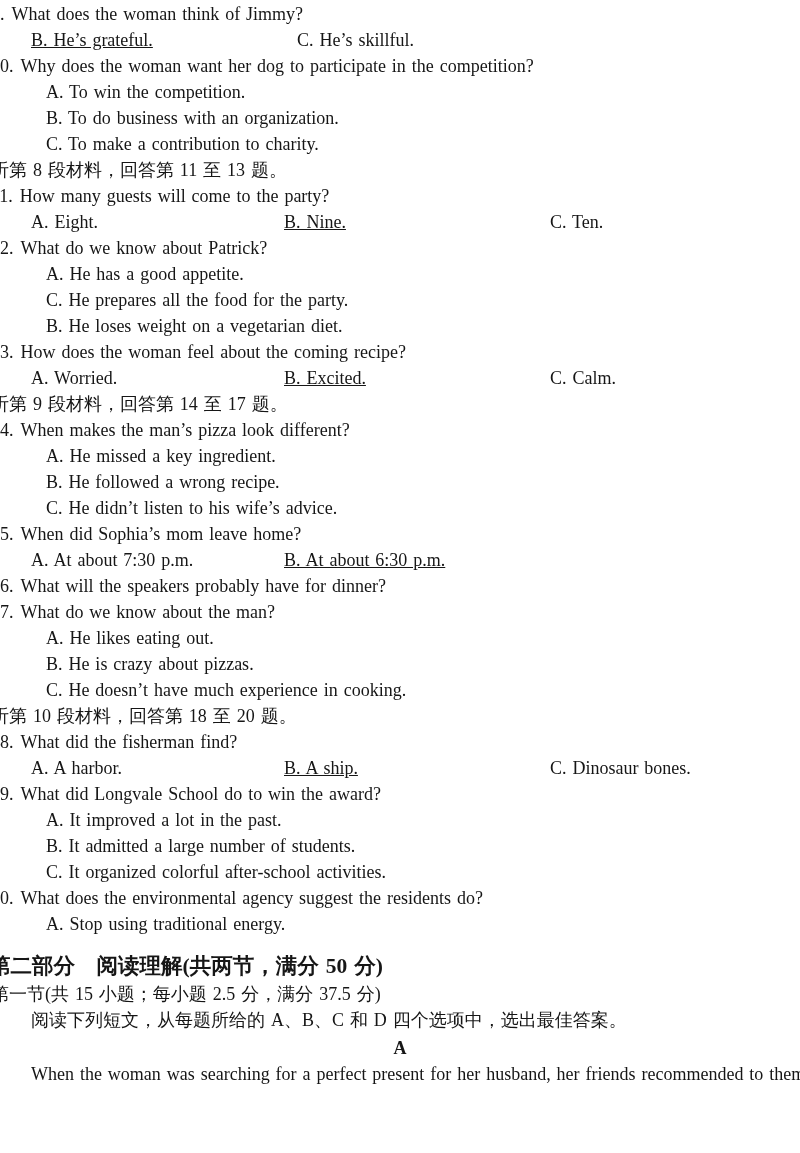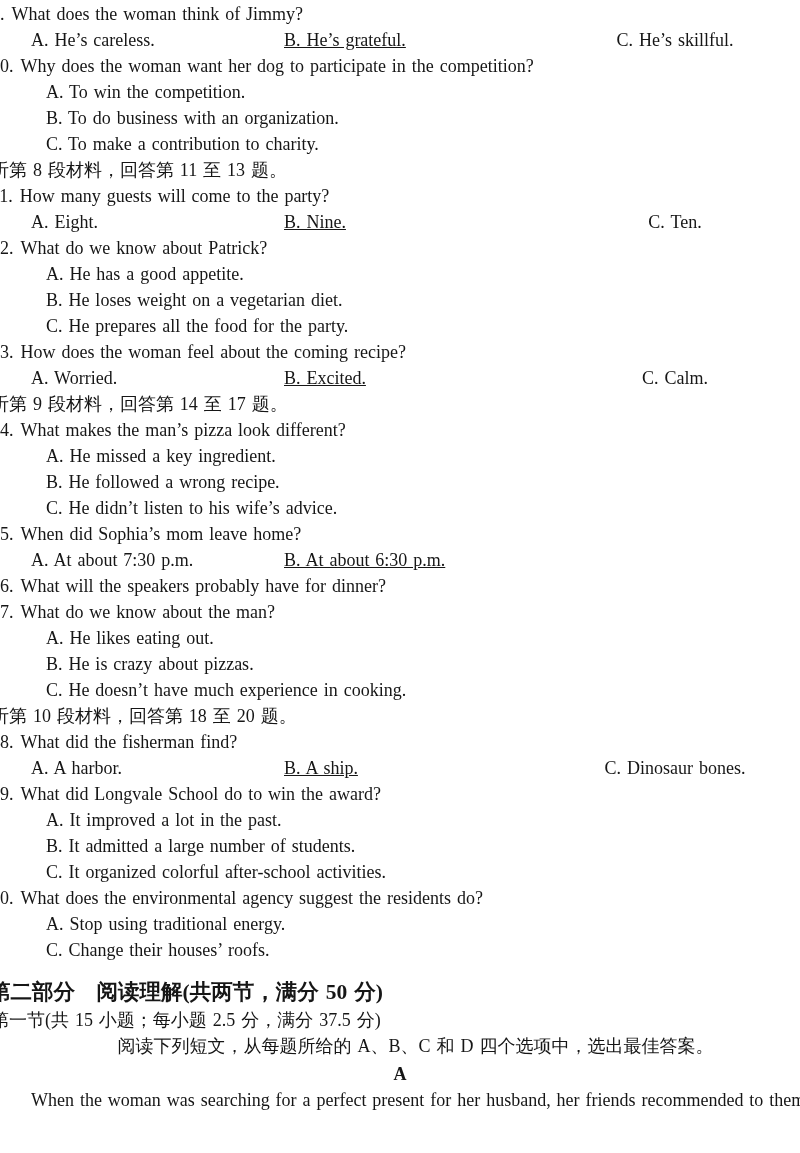--- a/index.html
+++ b/index.html
@@ -15,61 +15,60 @@
   }
   #doc { padding-top: 1px; }
   .line { line-height: 26px; white-space: nowrap; word-spacing: 0.08em; }
   
   .q    { margin-left: -9px; }
   .qnum { margin-right: 7px; }
   .opt  { margin-left: 46px; }
   .optrow { margin-left: 31px; display: flex; }
   .col-a { flex: 0 0 253px; }
   .col-b { flex: 0 0 266px; text-decoration: underline; }
-  .col-c { flex: 1 1 auto; text-align: center; }
+  .col-c { flex: 1 1 auto; }
   .mat  { margin-left: -9px; }
   .part { margin-left: -11px; margin-top: 14px; font-weight: bold; font-size: 21.5px; line-height: 30px; }
   .sect { margin-left: -9px; }
-  .intro { margin-left: 31px; text-align: center; }
+  .intro { margin-left: 31px; }
   .plabel { text-align: center; font-weight: bold; margin-top: 2px; }
   .clip { margin-left: 31px; }
 </style>
 </head>
 <body>
 
 <div id="doc">
     <div class="line q"><span class="qnum">9.</span><span>What does the woman think of Jimmy?</span></div>
     <div class="line optrow">
-      <span class="col-a">A.  He’s careless.</span>
       <span class="col-b">B.  He’s grateful.</span>
       <span class="col-c">C.  He’s skillful.</span>
     </div>
     <div class="line q"><span class="qnum">10.</span><span>Why does the woman want her dog to participate in the competition?</span></div>
     <div class="line opt">A.  To win the competition.</div>
     <div class="line opt">B.  To do business with an organization.</div>
     <div class="line opt">C.  To make a contribution to charity.</div>
     <div class="line mat">听第 8 段材料，回答第 11 至 13 题。</div>
     <div class="line q"><span class="qnum">11.</span><span>How many guests will come to the party?</span></div>
     <div class="line optrow">
       <span class="col-a">A.  Eight.</span>
       <span class="col-b">B.  Nine.</span>
       <span class="col-c">C.  Ten.</span>
     </div>
     <div class="line q"><span class="qnum">12.</span><span>What do we know about Patrick?</span></div>
     <div class="line opt">A.  He has a good appetite.</div>
+    <div class="line opt">C.  He prepares all the food for the party.</div>
     <div class="line opt">B.  He loses weight on a vegetarian diet.</div>
-    <div class="line opt">C.  He prepares all the food for the party.</div>
     <div class="line q"><span class="qnum">13.</span><span>How does the woman feel about the coming recipe?</span></div>
     <div class="line optrow">
       <span class="col-a">A.  Worried.</span>
       <span class="col-b">B.  Excited.</span>
       <span class="col-c">C.  Calm.</span>
     </div>
     <div class="line mat">听第 9 段材料，回答第 14 至 17 题。</div>
-    <div class="line q"><span class="qnum">14.</span><span>What makes the man’s pizza look different?</span></div>
+    <div class="line q"><span class="qnum">14.</span><span>When makes the man’s pizza look different?</span></div>
     <div class="line opt">A.  He missed a key ingredient.</div>
     <div class="line opt">B.  He followed a wrong recipe.</div>
     <div class="line opt">C.  He didn’t listen to his wife’s advice.</div>
     <div class="line q"><span class="qnum">15.</span><span>When did Sophia’s mom leave home?</span></div>
     <div class="line optrow">
       <span class="col-a">A.  At about 7:30 p.m.</span>
       <span class="col-b">B.  At about 6:30 p.m.</span>
     </div>
     <div class="line q"><span class="qnum">16.</span><span>What will the speakers probably have for dinner?</span></div>
     <div class="line q"><span class="qnum">17.</span><span>What do we know about the man?</span></div>
@@ -82,19 +81,18 @@
       <span class="col-a">A.  A harbor.</span>
       <span class="col-b">B.  A ship.</span>
       <span class="col-c">C.  Dinosaur bones.</span>
     </div>
     <div class="line q"><span class="qnum">19.</span><span>What did Longvale School do to win the award?</span></div>
     <div class="line opt">A.  It improved a lot in the past.</div>
     <div class="line opt">B.  It admitted a large number of students.</div>
     <div class="line opt">C.  It organized colorful after-school activities.</div>
     <div class="line q"><span class="qnum">20.</span><span>What does the environmental agency suggest the residents do?</span></div>
     <div class="line opt">A.  Stop using traditional energy.</div>
-    <div class="line opt">C.  Change their houses’ roofs.</div>
     <div class="line part">第二部分　阅读理解(共两节，满分 50 分)</div>
     <div class="line sect">第一节(共 15 小题；每小题 2.5 分，满分 37.5 分)</div>
     <div class="line intro">阅读下列短文，从每题所给的 A、B、C 和 D 四个选项中，选出最佳答案。</div>
     <div class="line plabel">A</div>
     <div class="line clip">When the woman was searching for a perfect present for her husband, her friends recommended to them the</div>
   </div>
 
 </body></html>

